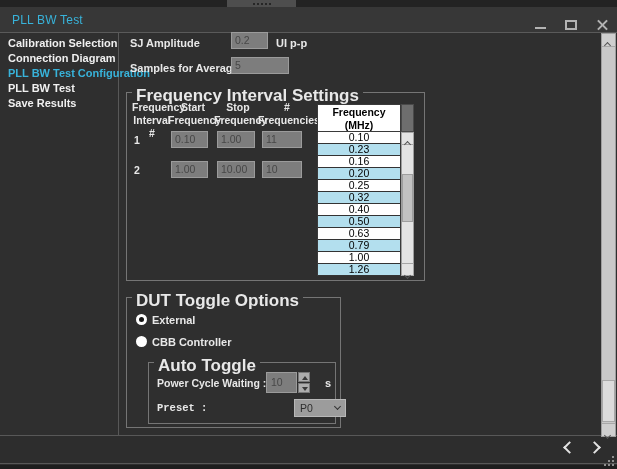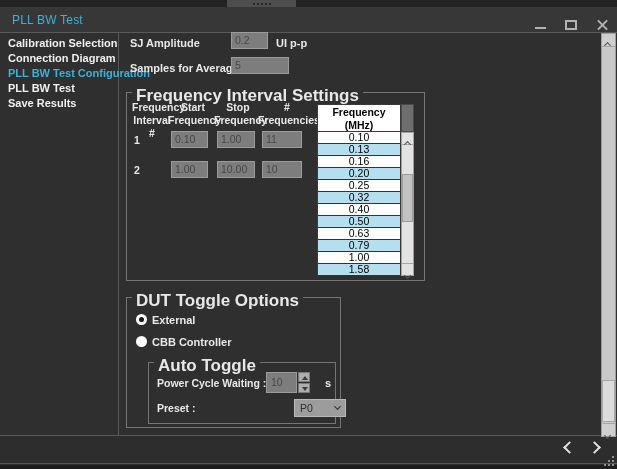--- a/index.html
+++ b/index.html
@@ -147,31 +147,31 @@
   <div class="inbox" style="left:262px; top:131px; width:40px;">11</div>
 
   <div class="rownum" style="left:134px; top:164px;">2</div>
   <div class="inbox" style="left:171px; top:161px; width:37px;">1.00</div>
   <div class="inbox" style="left:217px; top:161px; width:38px;">10.00</div>
   <div class="inbox" style="left:262px; top:161px; width:40px;">10</div>
 
   <div class="ftable-hdr">Frequency (MHz)</div>
   <div class="ftable-body">
     <div class="frow">0.10</div>
-    <div class="frow alt">0.13</div>
+    <div class="frow alt">0.23</div>
     <div class="frow">0.16</div>
     <div class="frow alt">0.20</div>
     <div class="frow">0.25</div>
     <div class="frow alt">0.32</div>
     <div class="frow">0.40</div>
     <div class="frow alt">0.50</div>
     <div class="frow">0.63</div>
     <div class="frow alt">0.79</div>
     <div class="frow">1.00</div>
-    <div class="frow alt">1.58</div>
+    <div class="frow alt">1.26</div>
   </div>
   <div class="tsb">
     <div class="cap"></div>
     <div class="track"></div>
     <div class="btn up"><span class="chev up"></span></div>
     <div class="thumb"></div>
     <div class="btn down"><span class="chev down"></span></div>
   </div>
 
   <div class="groupbox" style="left:126px; top:297px; width:215px; height:131px;">
@@ -188,21 +188,21 @@
   <div class="lbl" style="left:157px; top:377px; font-size:10.5px;">Power Cycle Waiting :</div>
   <div class="spin-val">10</div>
   <div class="spin-btn up">
       <span class="tri-up"></span>
     </div>
   <div class="spin-btn dn">
       <span class="tri-dn"></span>
     </div>
   <div class="lbl" style="left:325px; top:377px;">s</div>
 
-  <div class="lbl" style="left:157px; top:402px; font-size:10.5px;">Preset :</div>
+  <div class="lbl" style="left:157px; top:402px; font-size:10.5px;font-family:Liberation Mono, monospace;">Preset :</div>
   <div class="dropdown">
     <span>P0</span>
     <span class="dchev"></span>
   </div>
 
   <div class="msb">
     <div class="btn up" style="top:0;"><span class="chev up"></span></div>
     <div class="thumb"></div>
     <div class="btn down"><span class="chev down"></span></div>
   </div>

